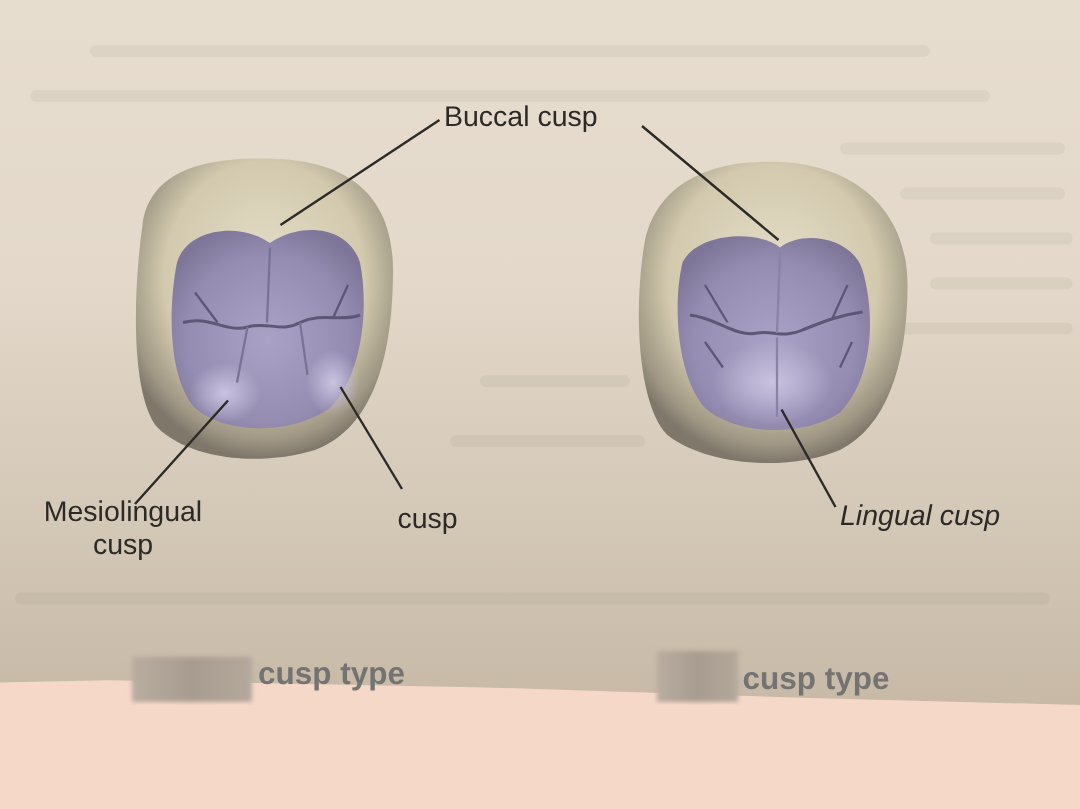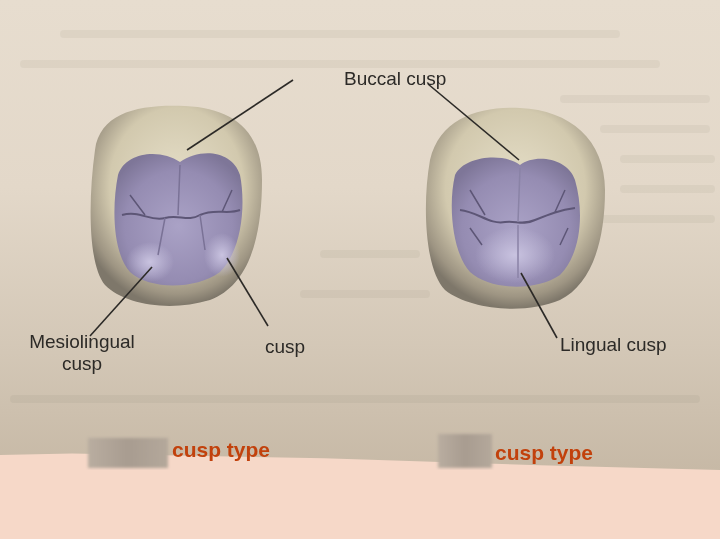--- a/index.html
+++ b/index.html
@@ -4,21 +4,21 @@
 <style>
   html,body{margin:0;padding:0;}
   body{width:720px;height:539px;overflow:hidden;position:relative;background:#f6d8c8;font-family:"Liberation Sans",sans-serif;}
   .page{position:absolute;left:0;top:0;width:720px;height:470px;
     background:linear-gradient(180deg,#e7ddcf 0%,#e3d8c9 40%,#d3c7b6 75%,#c7b9a6 100%);
     clip-path:polygon(0 0,100% 0,100% 100%,75% 99%,45% 97.5%,10% 96.5%,0 96.8%);}
   .ghost{position:absolute;left:0;top:0;width:720px;height:470px;}
   .ghost div{position:absolute;height:8px;background:rgba(120,110,95,.08);border-radius:4px;}
   svg.diagram{position:absolute;left:0;top:0;}
   .label{position:absolute;color:#2c2a27;font-size:19px;line-height:22px;text-align:center;white-space:nowrap;}
-  .caption{position:absolute;color:#c2410c;font-size:21px;font-weight:bold;white-space:nowrap;}
+  .caption{position:absolute;color:#737373;font-size:21px;font-weight:bold;white-space:nowrap;}
   .blur{position:absolute;background:linear-gradient(90deg,#b9ada0,#a89c90 50%,#b4a89b);filter:blur(1.5px);}
   .bottom{position:absolute;left:0;top:470px;width:720px;height:69px;background:#f6d8c8;}
 </style>
 </head>
 <body>
 
 <div class="page">
   <div class="ghost">
     <div style="left:60px;top:30px;width:560px"></div>
     <div style="left:20px;top:60px;width:640px"></div>
@@ -73,28 +73,28 @@
 
   <g stroke="#2c2a27" stroke-width="1.6" fill="none">
     <line x1="293" y1="80" x2="187" y2="150"></line>
     <line x1="428" y1="84" x2="519" y2="160"></line>
     <line x1="152" y1="267" x2="90" y2="336"></line>
     <line x1="227" y1="258" x2="268" y2="326"></line>
     <line x1="521" y1="273" x2="557" y2="338"></line>
   </g>
 </svg>
 
-<div class="label" style="left:296px;top:68px;margin-left:48px;">Buccal cusp</div>
+<div class="label" style="left:296px;top:68px;">Buccal cusp</div>
 <div class="label" style="left:12px;top:331px;width:140px;">
   <div>Mesiolingual</div>
   <div>cusp</div>
 </div>
 <div class="label" style="left:220px;top:336px;width:130px;">
   <div>cusp</div>
 </div>
-<div class="label" style="left:560px;top:334px;">Lingual cusp</div>
+<div class="label" style="left:560px;top:334px;font-style:italic;">Lingual cusp</div>
 
 <div class="blur" style="left:88px;top:438px;width:80px;height:30px;"></div>
 <div class="caption" style="left:172px;top:438px;">cusp type</div>
 <div class="blur" style="left:438px;top:434px;width:54px;height:34px;"></div>
 <div class="caption" style="left:495px;top:441px;">cusp type</div>
 
 <div class="bottom"></div>
 
 </body></html>

